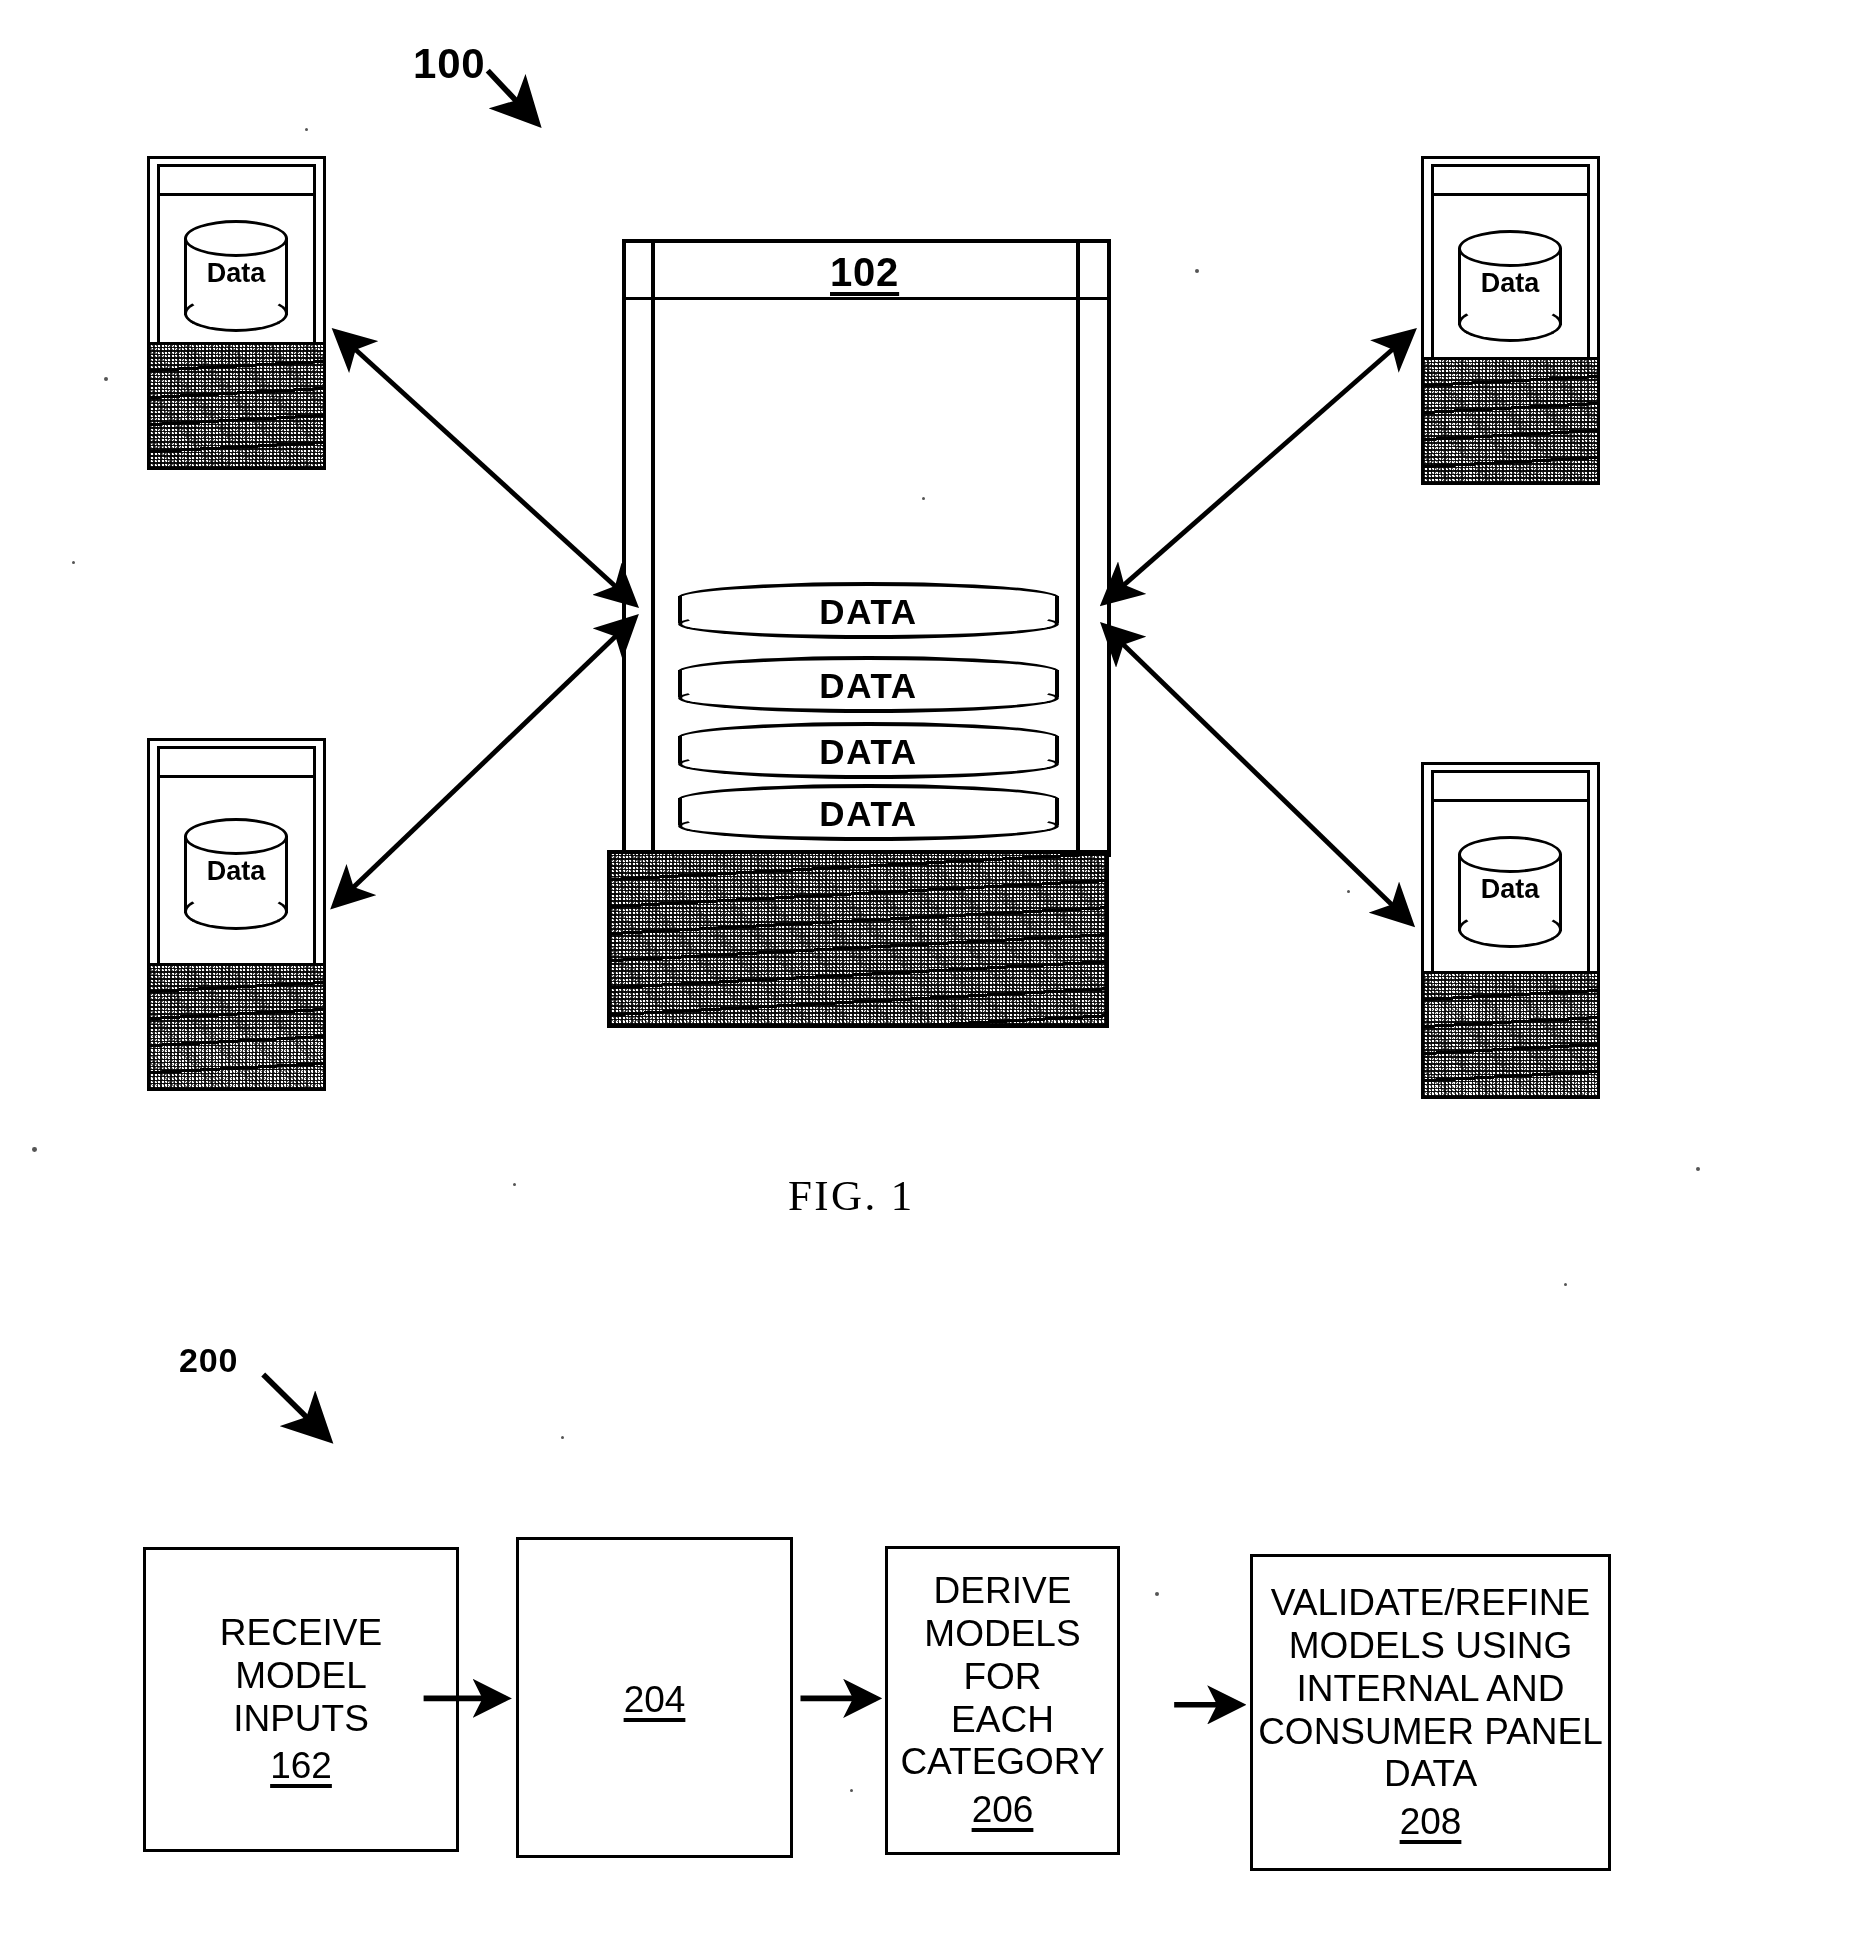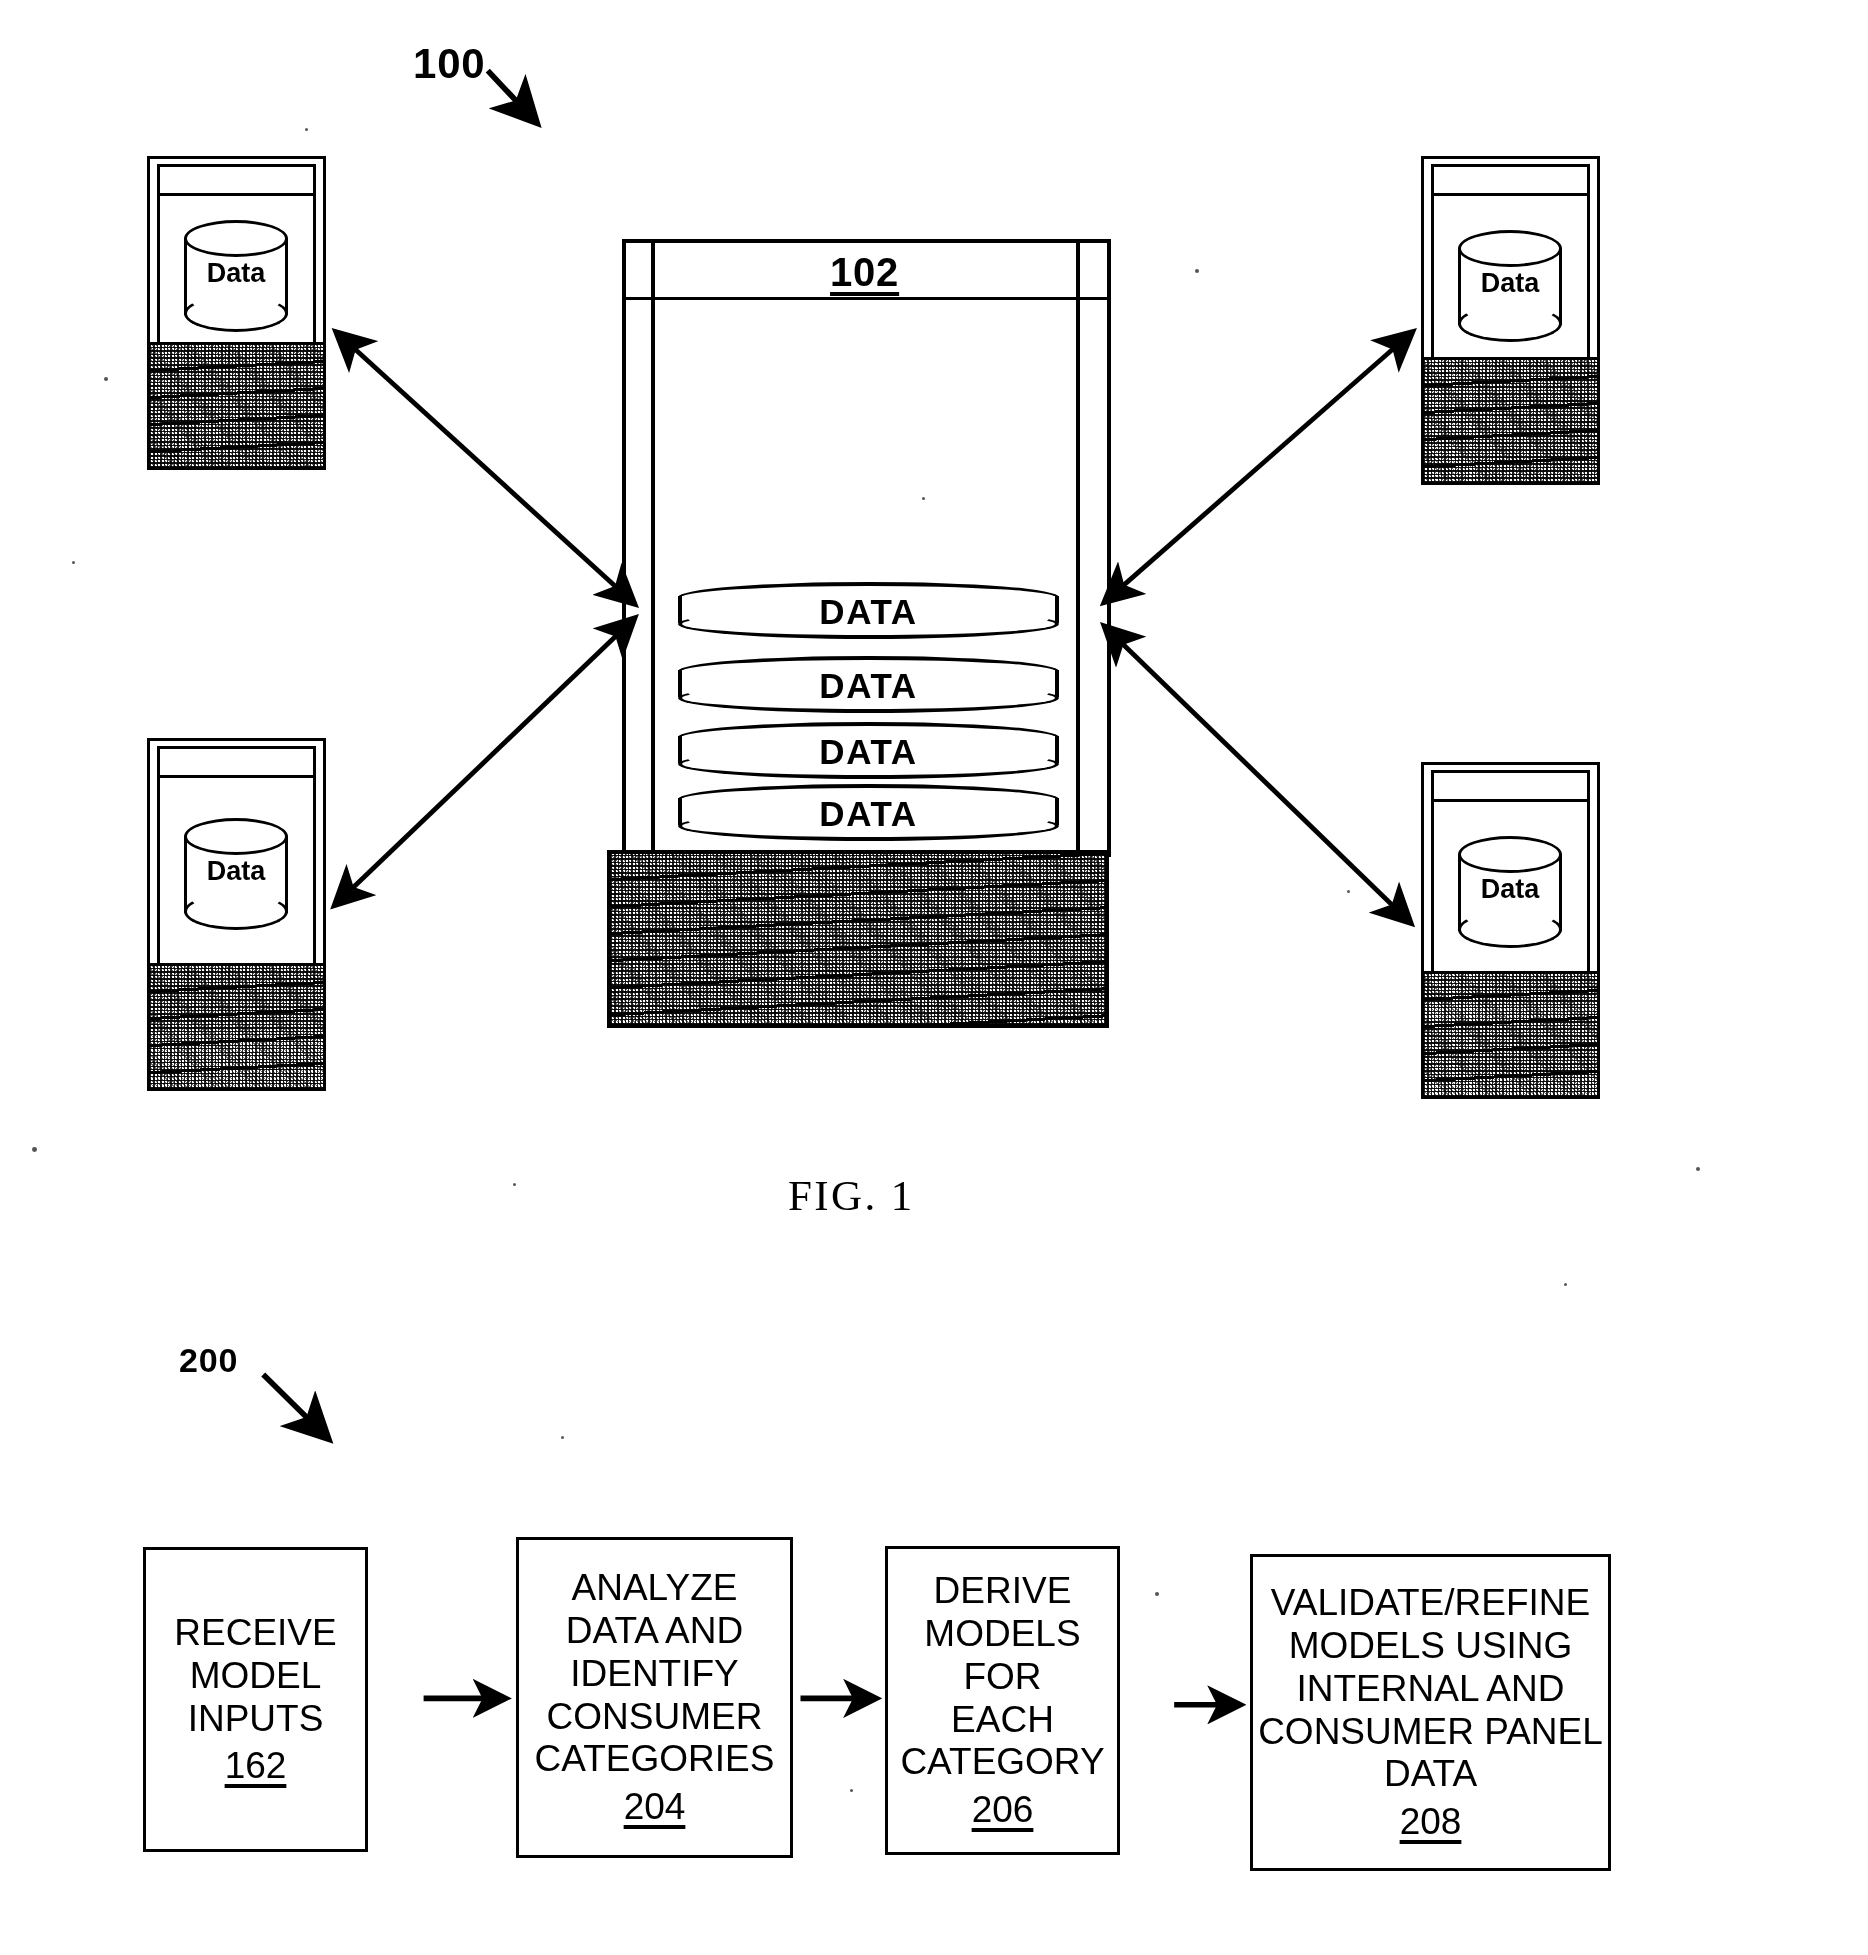--- a/index.html
+++ b/index.html
@@ -364,33 +364,28 @@
   </div>
 
   <div id="server-base" class="stipple" style="left:607px; top:850px; width:502px; height:178px;">
     <div class="stipple-bands"></div>
   </div>
 
   <div class="fig-caption" style="left:788px; top:1171px;font-family:Liberation Serif, serif;">FIG. 1</div>
 
   <div class="abs plain-num" style="left:179px; top:1341px; font-size:34px;">200</div>
 
-  <div class="flow-box" style="left:143px; top:1547px; width:225px; height:305px;">
+  <div class="flow-box" style="left:143px; top:1547px; width:316px; height:305px;">
     <div class="flow-text">RECEIVE
 MODEL
 INPUTS</div>
     <div class="flow-num">162</div>
   </div>
 
   <div class="flow-box" style="left:516px; top:1537px; width:277px; height:321px;">
-    <div class="flow-text">ANALYZE
-DATA AND
-IDENTIFY
-CONSUMER
-CATEGORIES</div>
     <div class="flow-num">204</div>
   </div>
 
   <div class="flow-box" style="left:885px; top:1546px; width:235px; height:309px;">
     <div class="flow-text">DERIVE
 MODELS FOR
 EACH
 CATEGORY</div>
     <div class="flow-num">206</div>
   </div>

